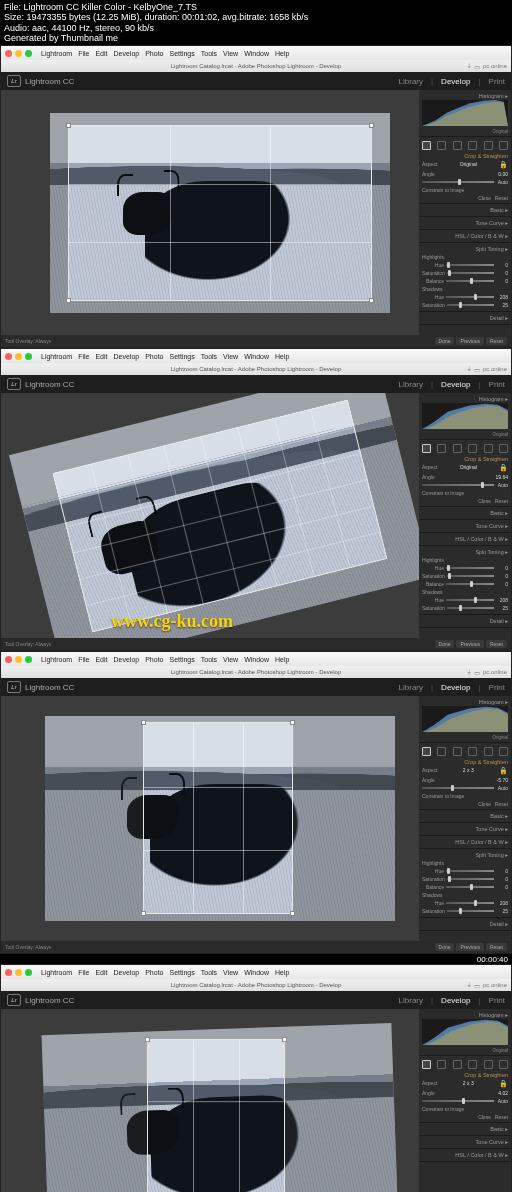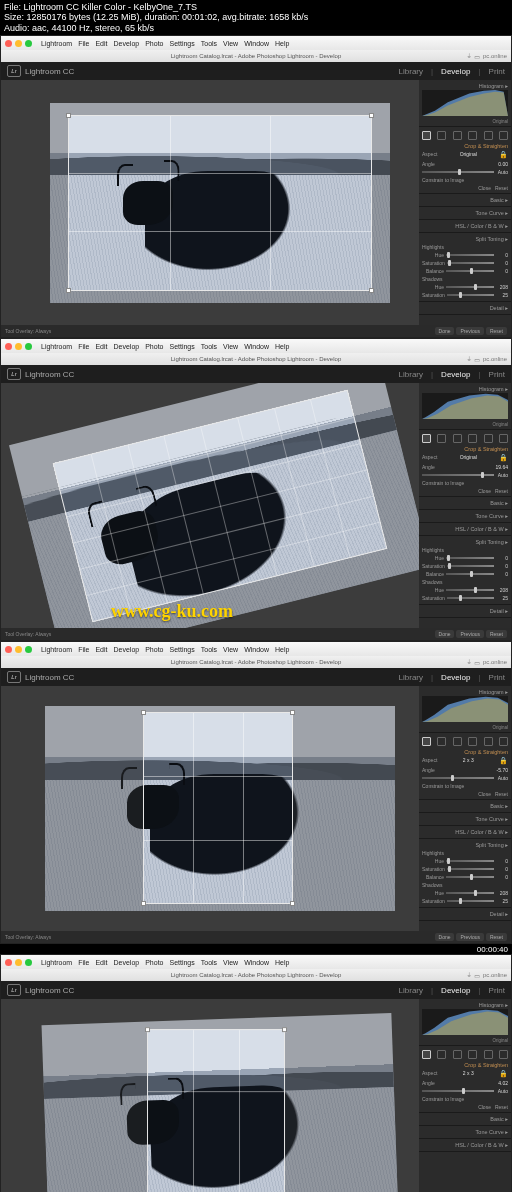--- a/index.html
+++ b/index.html
@@ -239,22 +239,23 @@
     font-family:"Times New Roman",serif;
   }
   .rotated{ transform: rotate(-14deg); }
   .panel-link{color:#888;text-align:right;font-size:4.5px;padding-top:1px;}
 </style>
 </head>
 <body>
 
 <div class="meta-header">
   <div class="meta-line">File: Lightroom CC Killer Color - KelbyOne_7.TS</div>
-  <div class="meta-line">Size: 12850176 bytes (12.25 MiB), duration: 00:01:02, avg.bitrate: 1658 kb/s</div>
-  <div class="meta-line">Audio: aac, 44100 Hz, stereo, 65 kb/s</div>
+  <div class="meta-line">Size: 19473355 bytes (12.25 MiB), duration: 00:01:02, avg.bitrate: 1658 kb/s</div>
+  <div class="meta-line">Audio: aac, 44100 Hz, stereo, 90 kb/s</div>
+  <div class="meta-line">Generated by Thumbnail me</div>
 </div>
 
 <div class="frame-stack">
 
 <div class="lr-window">
 
   <div class="mac-titlebar">
     <div class="traffic-light tl-red"></div>
     <div class="traffic-light tl-yellow"></div>
     <div class="traffic-light tl-green"></div>

